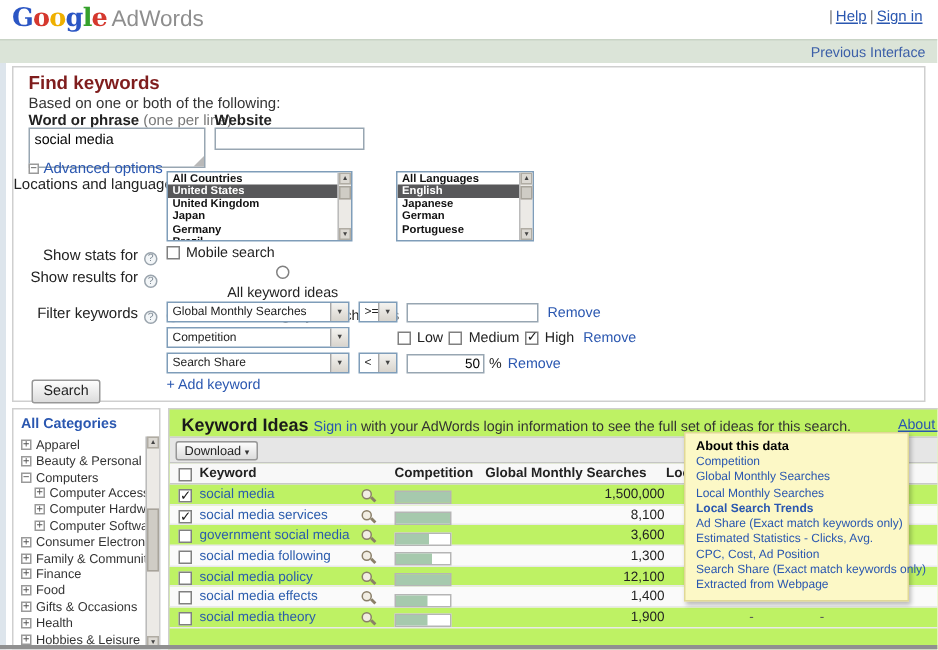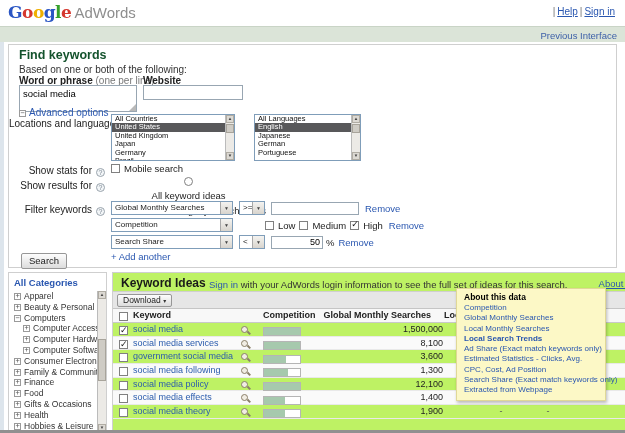--- a/index.html
+++ b/index.html
@@ -15,38 +15,38 @@
   .logo-google { font-family:"DejaVu Serif", serif; font-weight:bold; font-size:17px; letter-spacing:-0.5px; }
   .logo-product { font-size:15px; color:#8e8e8e; margin-left:3px; }
   .nav { position:absolute; right:8px; top:6px; font-size:10px; color:#777; }
   .nav a { text-decoration:underline; margin:0 2px; }
   .greenbar { position:absolute; left:0; top:26px; width:625px; height:16px; background:#dbe4d8; border-top:1px solid #c9d4c6; }
   .prev-link { position:absolute; right:8px; top:3px; font-size:9.5px; color:#3c5fa8; }
   .left-gutter { position:absolute; left:0; top:42px; bottom:0; width:4px; background:#dde5ec; }
 
   
   .find-panel { position:absolute; left:8px; top:44px; width:609px; height:224px; background:#fff; border:1px solid #cfcfcf; }
-  .fk-title { position:absolute; left:10px; top:3px; font-size:12.5px; font-weight:bold; color:#14532d; }
+  .fk-title { position:absolute; left:10px; top:3px; font-size:12.5px; font-weight:bold; color:#7f1d1d; }
   .fk-sub { position:absolute; left:10px; top:19px; font-size:10px; color:#333; }
   .fld-label { position:absolute; font-size:10px; font-weight:bold; color:#222; white-space:nowrap; }
   .hint { font-weight:normal; color:#777; }
   .word-area { position:absolute; left:10px; top:40px; width:118px; height:27px; border:1px solid #98a6b2; font-family:inherit; font-size:9.5px; padding:2px 3px; resize:none; overflow:hidden; }
   .grip { position:absolute; left:120px; top:59px; width:0; height:0; border-left:7px solid transparent; border-bottom:7px solid #b9b9b9; }
   .site-input { position:absolute; left:134px; top:40px; width:100px; height:15px; border:1px solid #98a6b2; font-family:inherit; font-size:9.5px; padding:1px 2px; }
   .adv-row { position:absolute; left:10px; top:62px; font-size:10px; }
   .pm { display:inline-block; width:7px; height:7px; border:1px solid #9a9a9a; background:#fff; color:#555;
         font-size:7px; line-height:5px; text-align:center; vertical-align:1px; margin-right:3px;
         font-family:"DejaVu Sans Mono", monospace; }
   .form-label { position:absolute; left:0; width:96px; text-align:right; font-size:10px; color:#222; white-space:nowrap; }
   .qmark { display:inline-block; width:9px; height:9px; border:1px solid #9aa4ad; border-radius:50%; background:#f3f6f8;
            color:#7d8893; font-size:7px; line-height:8px; text-align:center; margin-left:4px; vertical-align:-1px; }
   .qmark::after { content:"?"; }
 
-  .listbox { position:absolute; top:69px; height:47px; border:1px solid #7f9db9; background:#fff; overflow:hidden; }
-  .lb1 { left:102px; width:124px; } .lb2 { left:245px; width:107px; }
+  .listbox { position:absolute; top:69px; height:47px; border:1px solid #7f9db9; background:#fff; overflow:hidden;font-weight:bold; }
+  .lb1 { left:102px; width:124px; } .lb2 { left:255px; width:92px; }
   .lb-item { height:8.4px; line-height:8.4px; font-size:7.5px; padding-left:3px; white-space:nowrap; color:#111; }
   .lb-item.selected { background:#58585a; color:#fff; }
   .lb-scroll { position:absolute; right:0; top:0; bottom:0; width:9px; background:#eceae6; border-left:1px solid #bbb; }
   .lb-btn { position:absolute; left:0; right:0; height:8px; background:#dcd9d3; border:1px solid #b0aca3;
             font-size:4.5px; line-height:6px; text-align:center; color:#444; }
   .lb-btn.up { top:0; } .lb-btn.down { bottom:0; }
   .lb-thumb { position:absolute; left:0; right:0; top:9px; height:9px; background:#cfccc5; border:1px solid #a8a49b; }
 
   .ctrl-row { position:absolute; left:102px; font-size:9.5px; white-space:nowrap; display:flex; align-items:center; gap:4px; }
   .cb { display:inline-block; width:9px; height:9px; border:1px solid #808080; background:#fff; position:relative; vertical-align:-1px; }
@@ -235,21 +235,21 @@
     <span class="combo w26">
       <span class="combo-text">&lt;</span>
       <span class="combo-arrow"></span>
     </span>
     <input class="f-input" style="width: 52px; text-align: right;" value="50">
     <span style="margin-left:-3px;">%</span>
     <span class="lnk" style="margin-left:-2px;">Remove</span>
   </div>
 
   <div style="position:absolute; left:102px; top:206px; font-size:9.5px;">
-    <span class="lnk">+ Add another</span>
+    <span class="lnk">+ Add keyword</span>
   </div>
 
   <span class="win-btn search-btn">Search</span>
 </div>
 
 <div class="cat-panel">
   <div class="cat-title">All Categories</div>
   <div class="cat-list" id="cat-list">
       <div class="cat-item" style="padding-left: 5px;"><span class="pm">+</span><span>Apparel</span></div>
       <div class="cat-item" style="padding-left: 5px;"><span class="pm">+</span><span>Beauty &amp; Personal Care</span></div>

